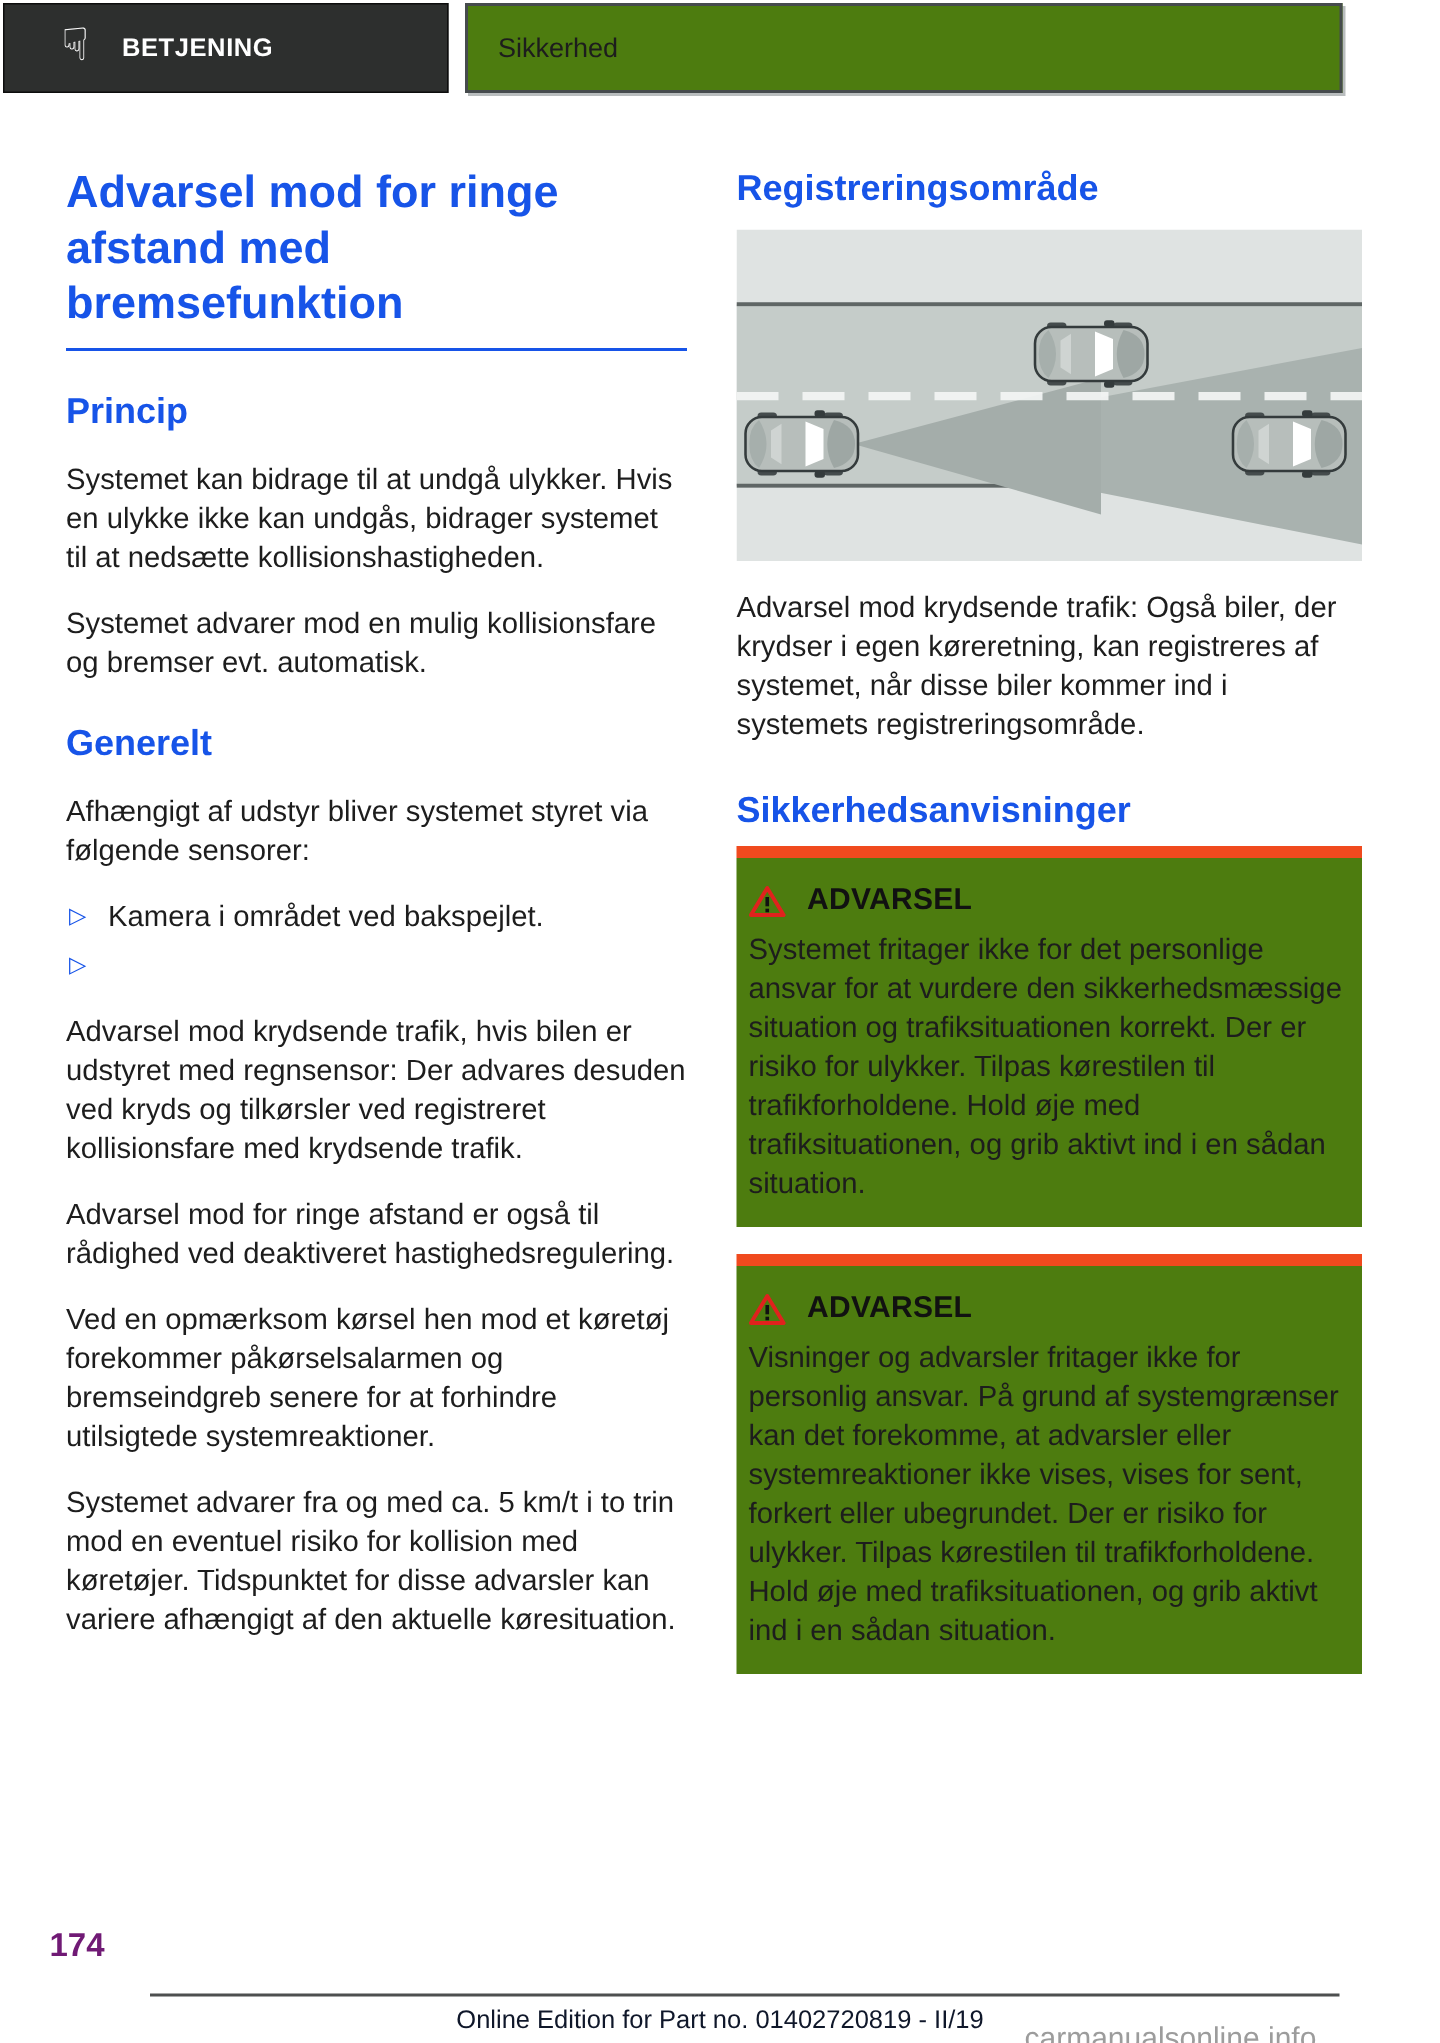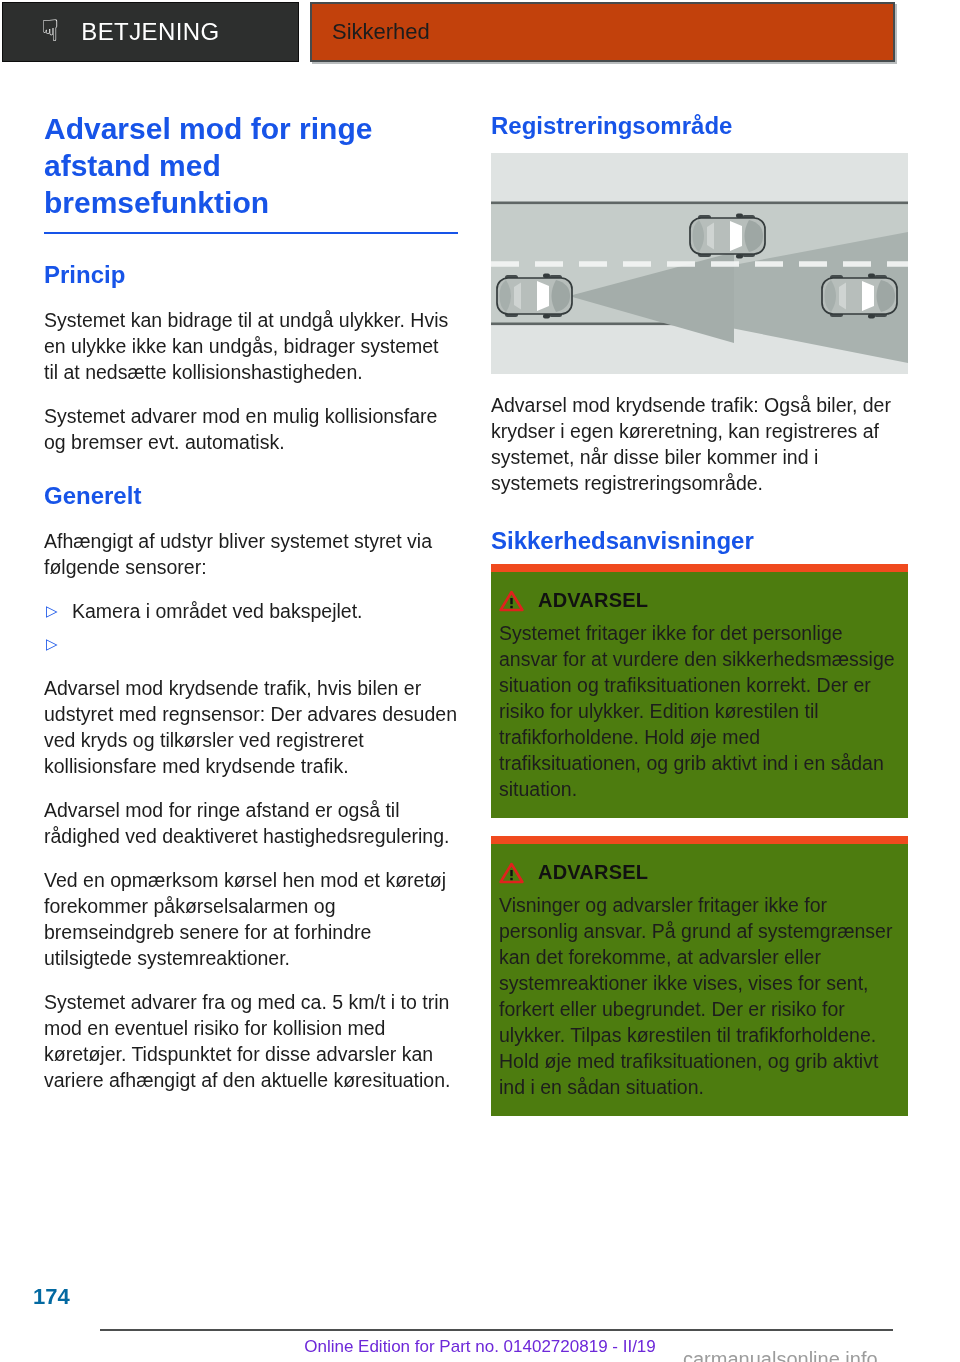--- a/index.html
+++ b/index.html
@@ -9,26 +9,26 @@
     font-family:"Liberation Sans", sans-serif;
     -webkit-font-smoothing:antialiased;
   }
   
   .hdr-dark{
     position:absolute;left:2px;top:2px;width:297px;height:60px;
     background:#2d2f2e;border:1px solid #0d0d0d;box-sizing:border-box;
     display:flex;align-items:center;
   }
   .hand-icon{color:#ffffff;font-size:30px;line-height:1;margin-left:38px;margin-top:-2px;}
-  .hdr-dark .lbl{color:#ffffff;font-size:24px;font-weight:normal;letter-spacing:.4px;margin-left:22px;}
+  .hdr-dark .lbl{color:#ffffff;font-size:17px;font-weight:bold;letter-spacing:.4px;margin-left:22px;}
   .hdr-light{
     position:absolute;left:310px;top:2px;width:585px;height:60px;
-    background:#c2410c;border:2px solid #464b4d;box-sizing:border-box;
+    background:#4d7c0f;border:2px solid #464b4d;box-sizing:border-box;
     box-shadow:2px 2px 0 #b9bdbe;
-    display:flex;align-items:center;padding-left:20px;font-size:22px;color:#1d1d1d;
+    display:flex;align-items:center;padding-left:20px;font-size:18px;color:#1d1d1d;
   }
   
   .content{position:absolute;left:0;top:63px;width:960px;display:flex;padding-left:11px;}
   .col-left{width:414px;margin-left:33px;}
   .col-right{width:417px;margin-left:33px;}
   h1.title{
     color:#1754e8;font-size:30px;line-height:37px;font-weight:bold;
     margin:47px 0 0 0;max-width:345px;
   }
   .title-rule{border-bottom:2px solid #1754e8;padding-bottom:11px;margin-bottom:0;}
@@ -46,23 +46,23 @@
   
   .warnbox{margin-top:9px;}
   .warnbox + .warnbox{margin-top:18px;}
   .warnbar{height:8px;background:#f04a1e;}
   .warnbody{background:#4d7c0f;padding:15px 9px 16px 8px;}
   .warnhead{display:flex;align-items:center;margin:2px 0 8px 0;}
   .warnhead svg{flex:none;margin-right:14px;}
   .warnhead .wlbl{font-size:20px;font-weight:bold;color:#111;letter-spacing:.2px;}
   .warnbody p{font-size:19.5px;line-height:26px;margin:0;}
   
-  .pageno{position:absolute;left:33px;top:1284px;font-size:22px;font-weight:bold;color:#0369a1;}
+  .pageno{position:absolute;left:33px;top:1284px;font-size:22px;font-weight:bold;color:#701a75;}
   .foot-rule{position:absolute;left:100px;top:1329px;width:793px;height:2px;background:#4d4f4f;}
-  .foot-text{position:absolute;left:0;top:1337px;width:960px;text-align:center;font-size:17px;color:#6d28d9;}
+  .foot-text{position:absolute;left:0;top:1337px;width:960px;text-align:center;font-size:17px;color:#0f172a;}
   .watermark{position:absolute;left:683px;top:1348px;font-size:20px;color:#9c9c9c;}
 </style>
 </head>
 <body>
 
 <div class="hdr-dark">
   <span class="hand-icon">☟</span>
   <span class="lbl">BETJENING</span>
 </div>
 <div class="hdr-light">
@@ -141,21 +141,21 @@
       <div class="warnbar"></div>
       <div class="warnbody">
         <div class="warnhead">
           <svg width="25" height="22" viewBox="0 0 25 22">
             <polygon points="12.5,2 23.4,20 1.6,20" fill="none" stroke="#e0221d" stroke-width="2.6" stroke-linejoin="round"></polygon>
             <rect x="11.3" y="8" width="2.4" height="6.2" fill="#111111"></rect>
             <rect x="11.3" y="15.8" width="2.4" height="2.4" fill="#111111"></rect>
           </svg>
           <span class="wlbl">ADVARSEL</span>
         </div>
-        <p>Systemet fritager ikke for det personlige ansvar for at vurdere den sikkerhedsmæssige situation og trafiksituationen korrekt. Der er risiko for ulykker. Edition kørestilen til trafikforholdene. Hold øje med trafiksituationen, og grib aktivt ind i en sådan situation.</p>
+        <p>Systemet fritager ikke for det personlige ansvar for at vurdere den sikkerhedsmæssige situation og trafiksituationen korrekt. Der er risiko for ulykker. Tilpas kørestilen til trafikforholdene. Hold øje med trafiksituationen, og grib aktivt ind i en sådan situation.</p>
       </div>
     </div>
 
     <div class="warnbox">
       <div class="warnbar"></div>
       <div class="warnbody">
         <div class="warnhead">
           <svg width="25" height="22" viewBox="0 0 25 22">
             <polygon points="12.5,2 23.4,20 1.6,20" fill="none" stroke="#e0221d" stroke-width="2.6" stroke-linejoin="round"></polygon>
             <rect x="11.3" y="8" width="2.4" height="6.2" fill="#111111"></rect>

